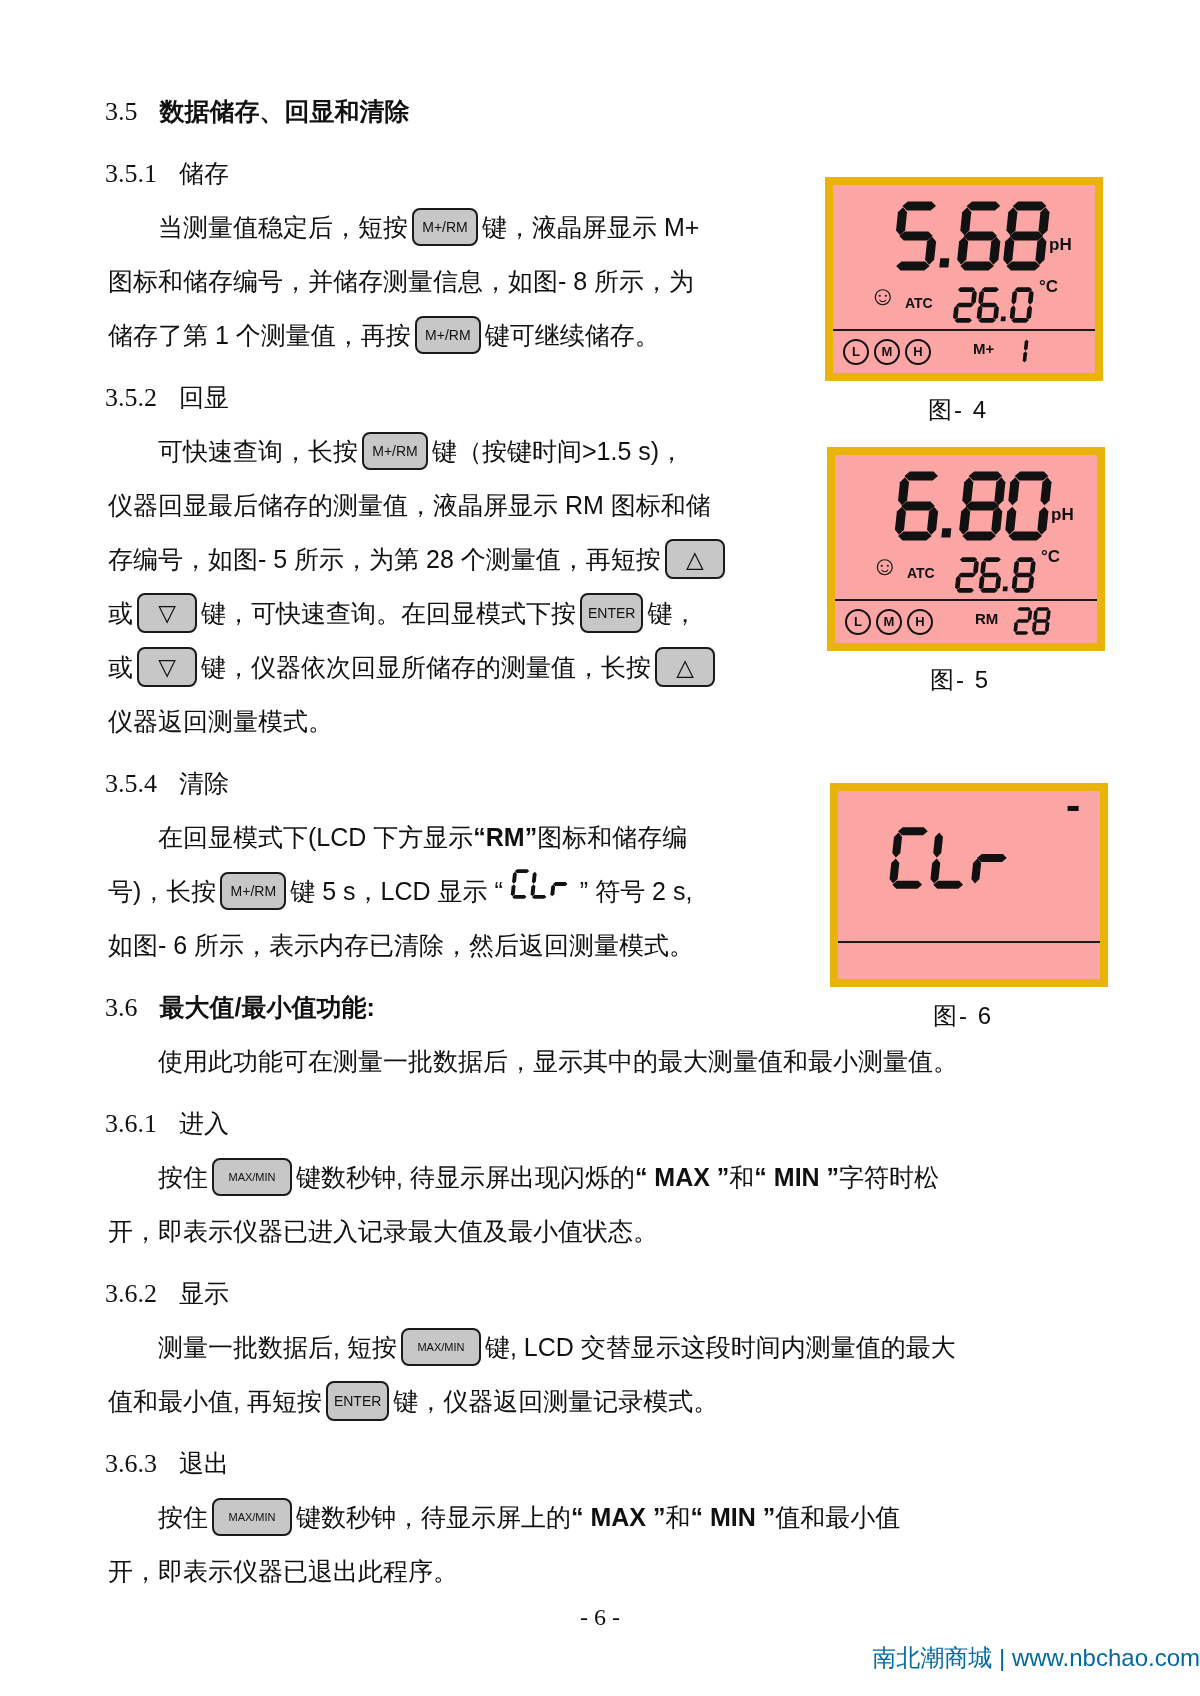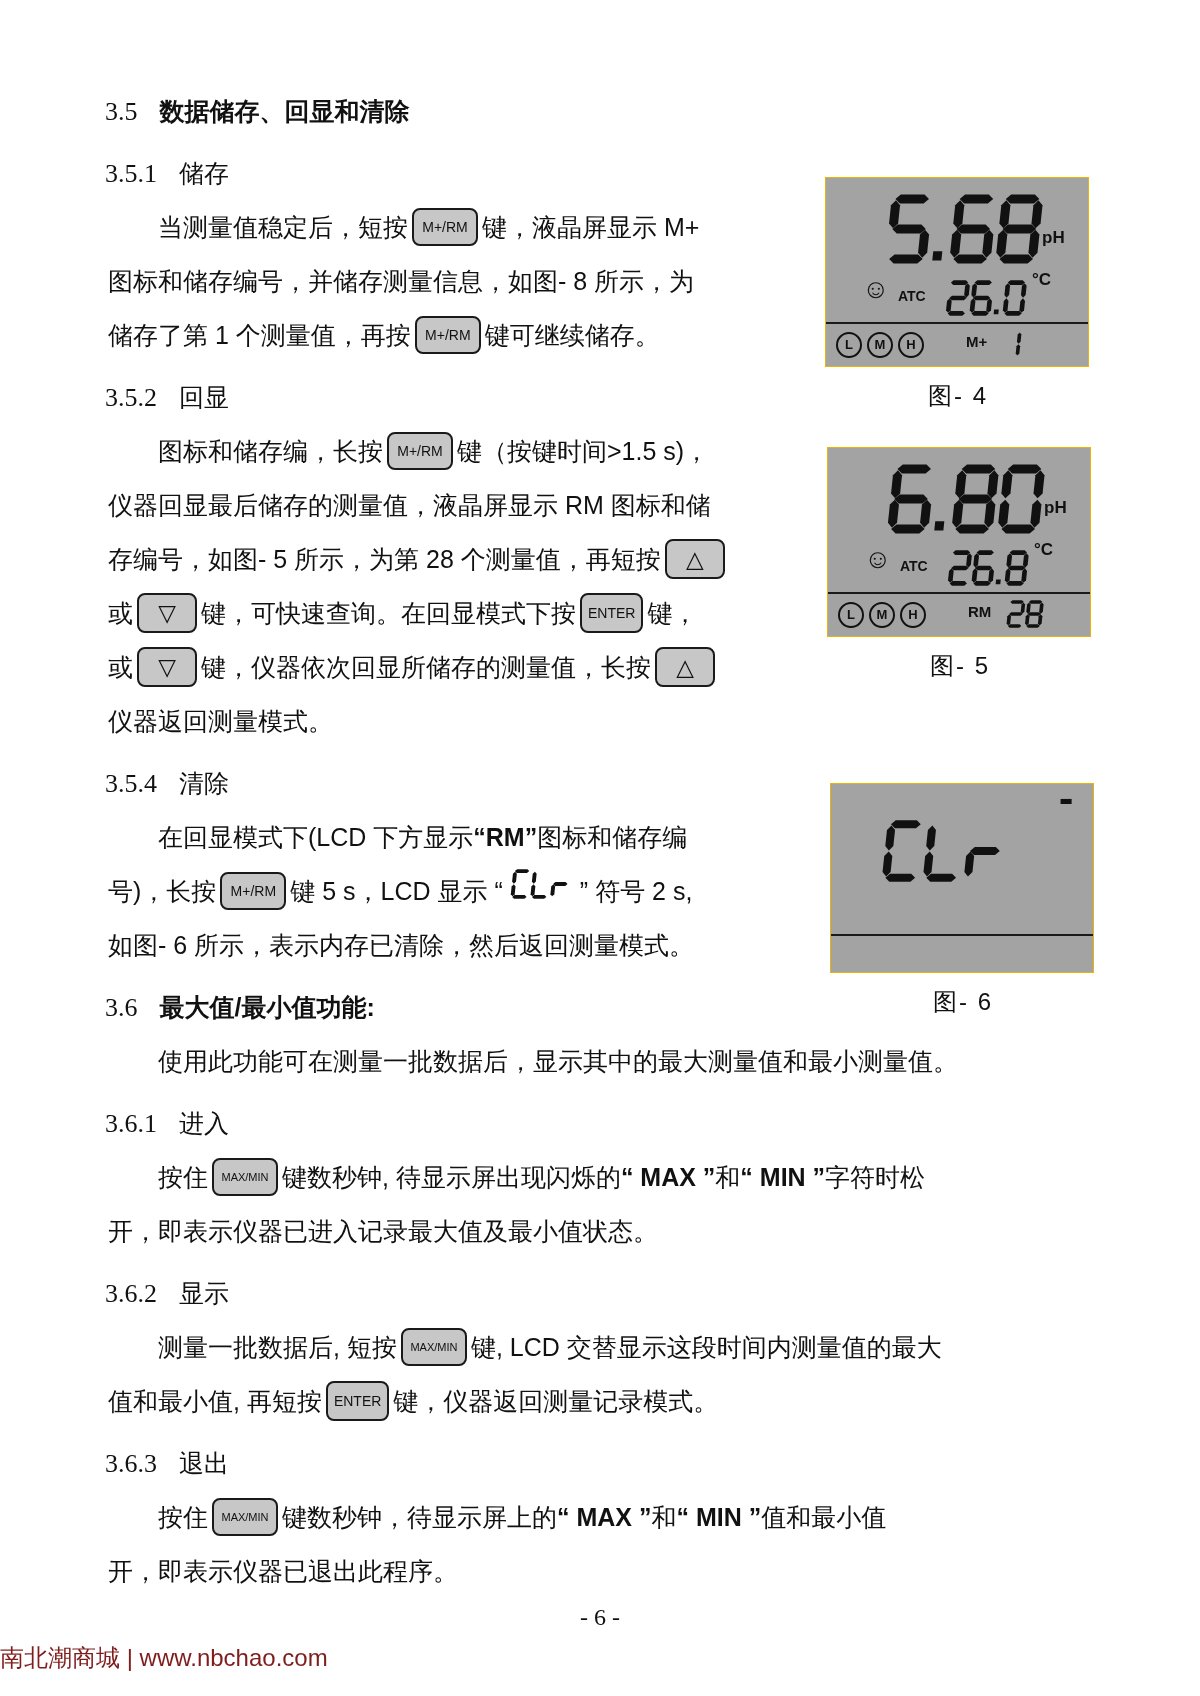--- a/index.html
+++ b/index.html
@@ -18,27 +18,27 @@
   .para .line{height:54px;line-height:54px;font-size:25px;white-space:nowrap;}
   .para .line.first{padding-left:50px;}
   .bseg{font-weight:bold;}
 
   
   .keycap{display:inline-block;vertical-align:middle;background:#c7c7c7;border:2.5px solid #1a1a1a;
           border-radius:8px;line-height:normal;text-align:center;margin:0 4px;position:relative;top:-2px;}
   .key-mrm{font-size:14px;padding:9px 7px;min-width:48px;}
   .key-up,.key-down{width:56px;height:36px;font-size:23px;line-height:36px;padding:0;}
   .key-enter{font-size:14px;padding:10px 6px;min-width:46px;}
-  .key-maxmin{font-size:11px;padding:11px 5px;min-width:52px;}
+  .key-maxmin{font-size:11px;padding:11px 12px;min-width:52px;}
 
   .lcd-inline{display:inline-block;vertical-align:middle;margin:0 6px;position:relative;top:-3px;}
 
   
   .fig{position:absolute;width:266px;}
-  .lcd-box{position:relative;width:262px;height:188px;border:1px solid #eab308;background:#a3a3a3;}
+  .lcd-box{position:relative;width:262px;height:188px;border:8px solid #eab308;background:#fca5a5;}
   .lcd-top{position:absolute;left:0;right:0;top:0;bottom:42px;border-bottom:2px solid #1a1a1a;}
   .lcd-top.tall{bottom:36px;}
   .d-main{position:absolute;left:56px;top:16px;}
   .d-ph{position:absolute;left:216px;top:50px;font-weight:bold;font-size:17px;}
   .d-smiley{position:absolute;left:36px;top:96px;font-size:27px;line-height:30px;}
   .d-atc{position:absolute;left:72px;top:110px;font-weight:bold;font-size:14px;}
   .d-temp{position:absolute;left:118px;top:102px;}
   .d-tunit{position:absolute;left:206px;top:92px;font-weight:bold;font-size:17px;}
   .lcd-bottom{position:absolute;left:0;right:0;bottom:0;height:42px;}
   .d-lmh{position:absolute;left:10px;top:8px;display:flex;gap:5px;}
@@ -47,38 +47,38 @@
   .d-mem{position:absolute;left:140px;top:6px;display:flex;gap:14px;align-items:flex-start;}
   .mem-label{font-weight:bold;font-size:15px;margin-top:3px;}
   .d-clr{position:absolute;left:48px;top:36px;}
   .d-minus{position:absolute;right:16px;top:-2px;font-size:36px;font-weight:bold;
            font-family:"DejaVu Sans Mono",monospace;line-height:36px;}
   .fig-caption{text-align:center;margin-top:13px;font-size:24px;letter-spacing:2px;}
 
   
   .page-num{position:absolute;top:1604px;left:0;width:100%;text-align:center;
             font-family:"Liberation Serif","DejaVu Serif",serif;font-size:24px;}
-  .site-line{position:absolute;top:1642px;left:0;width:100%;text-align:left;font-size:24px;color:#7f1d1d;}
+  .site-line{position:absolute;top:1642px;left:0;width:100%;text-align:right;font-size:24px;color:#0369a1;}
 </style>
 </head>
 <body>
 
 <div class="page">
 
   <div class="content" id="doc-content">
       <div class="heading bold"><span class="h-num">3.5</span><span class="h-title">数据储存、回显和清除</span></div>
       <div class="heading"><span class="h-num">3.5.1</span><span class="h-title">储存</span></div>
       <div class="para">
         <div class="line first"><span>当测量值稳定后，短按</span><span class="keycap key-mrm">M+/RM</span><span>键，液晶屏显示 M+</span></div>
         <div class="line"><span>图标和储存编号，并储存测量信息，如图- 8 所示，为</span></div>
         <div class="line"><span>储存了第 1 个测量值，再按</span><span class="keycap key-mrm">M+/RM</span><span>键可继续储存。</span></div>
       </div>
       <div class="heading"><span class="h-num">3.5.2</span><span class="h-title">回显</span></div>
       <div class="para">
-        <div class="line first"><span>图标和储存编，长按</span><span class="keycap key-mrm">M+/RM</span><span>键（按键时间&gt;1.5 s)，</span></div>
+        <div class="line first"><span>可快速查询，长按</span><span class="keycap key-mrm">M+/RM</span><span>键（按键时间&gt;1.5 s)，</span></div>
         <div class="line"><span>仪器回显最后储存的测量值，液晶屏显示 RM 图标和储</span></div>
         <div class="line"><span>存编号，如图- 5 所示，为第 28 个测量值，再短按</span><span class="keycap key-up">△</span></div>
         <div class="line"><span>或</span><span class="keycap key-down">▽</span><span>键，可快速查询。在回显模式下按</span><span class="keycap key-enter">ENTER</span><span>键，</span></div>
         <div class="line"><span>或</span><span class="keycap key-down">▽</span><span>键，仪器依次回显所储存的测量值，长按</span><span class="keycap key-up">△</span></div>
         <div class="line"><span>仪器返回测量模式。</span></div>
       </div>
       <div class="heading"><span class="h-num">3.5.4</span><span class="h-title">清除</span></div>
       <div class="para">
         <div class="line first"><span>在回显模式下(LCD 下方显示</span><span class="bseg">“RM”</span><span>图标和储存编</span></div>
         <div class="line"><span>号)，长按</span><span class="keycap key-mrm">M+/RM</span><span>键 5 s，LCD 显示 “</span><span class="lcd-inline"><svg viewBox="0 0 216 100" height="30" width="65">

